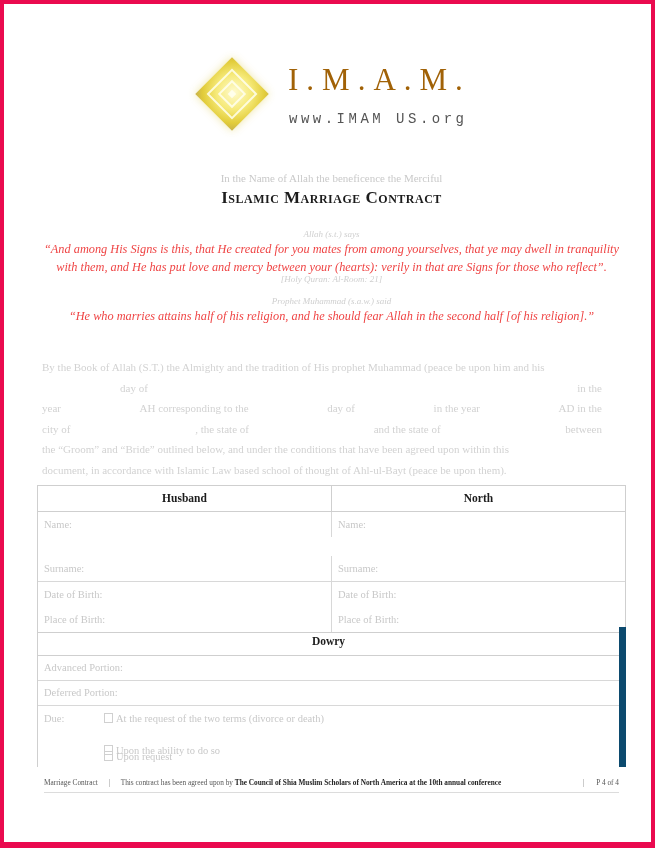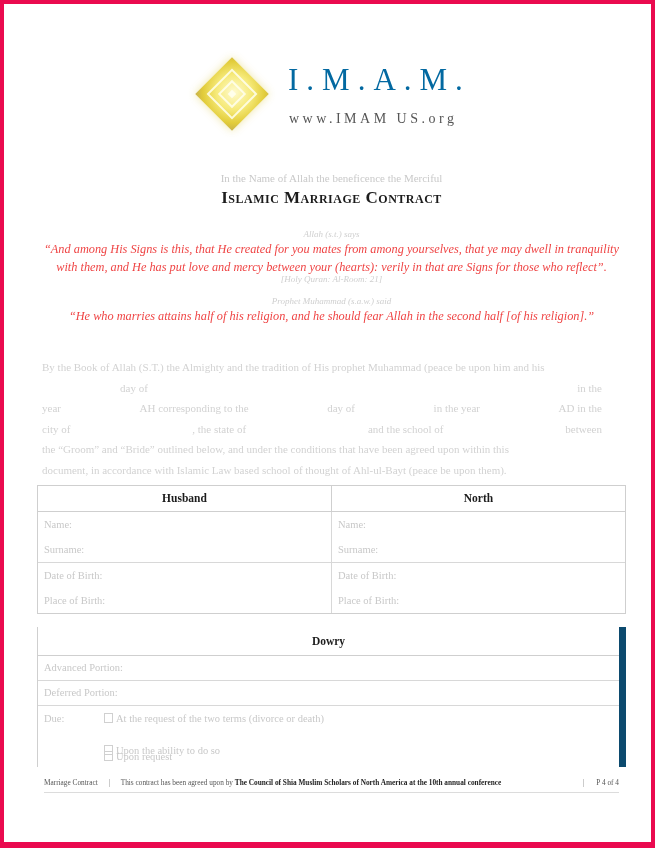--- a/index.html
+++ b/index.html
@@ -34,27 +34,27 @@
     .logo-mark .inner2 {
       position:absolute; left:16px; top:16px; width:20px; height:20px;
       border:2px solid rgba(255,255,240,0.85); box-sizing:border-box;
     }
     .logo-mark .inner3 {
       position:absolute; left:23px; top:23px; width:6px; height:6px;
       background: rgba(255,255,240,0.9);
     }
     .brand {
       position: absolute; left: 284px; top: 58px;
-      font-size: 31px; letter-spacing: 8px; color: #0369a1;
+      font-size: 31px; letter-spacing: 8px; color: #a16207;
       font-family: "Liberation Serif", serif;
     }
     .brand-url {
       position: absolute; left: 285px; top: 107px;
       font-size: 14px; letter-spacing: 3.5px; color: #555;
-      font-family: Liberation Serif, serif;
+      font-family: Liberation Mono, monospace;
     }
 
     
     .basmala {
       position: absolute; left: 0; width: 655px; top: 168px; text-align: center;
       font-size: 11px; color: #c9c9c9;
     }
     .doc-title {
       position: absolute; left: 0; width: 655px; top: 184px; text-align: center;
       font-size: 17px; font-weight: bold; color: #1c1c1c; letter-spacing: 0.5px;
@@ -82,21 +82,21 @@
       border: 1px solid #cfcfcf; box-sizing: border-box;
     }
     .tbl-head {
       display: flex; height: 25px; border-bottom: 1px solid #cfcfcf;
     }
     .tbl-head div {
       flex: 1; text-align: center; font-weight: bold; font-size: 11.5px; color: #1c1c1c; line-height: 25px;
     }
     .tbl-head div + div { border-left: 1px solid #cfcfcf; }
     .tbl-row { display: flex; height: 25px; }
-    .tbl-row.sep { border-bottom: 1px solid #d8d8d8; }
+    .tbl-row.sep { border-bottom: 1px solid #d8d8d8; margin-top: 19px; }
     .tbl-row div {
       flex: 1; font-size: 10.5px; color: #c8c8c8; line-height: 25px; padding-left: 6px;
     }
     .tbl-row div + div { border-left: 1px solid #d8d8d8; }
 
     .dowry {
       position: absolute; left: 33px; width: 589px; top: 623px; height: 140px;
       border-left: 1px solid #cfcfcf; border-right: 7px solid #0c4a6e; box-sizing: border-box;
     }
     .dowry-head {
@@ -163,21 +163,21 @@
     <div class="line">
       <span>year</span>
       <span>AH corresponding to the</span>
       <span>day of</span>
       <span>in the year</span>
       <span>AD in the</span>
     </div>
     <div class="line">
       <span>city of</span>
       <span>, the state of</span>
-      <span>and the school of</span>
+      <span>and the state of</span>
       <span>between</span>
     </div>
     <div class="line">
       <span>the “Groom” and “Bride” outlined below, and under the conditions that have been agreed upon within this</span>
     </div>
     <div class="line">
       <span>document, in accordance with Islamic Law based school of thought of Ahl-ul-Bayt (peace be upon them).</span>
     </div>
   </div>
 

